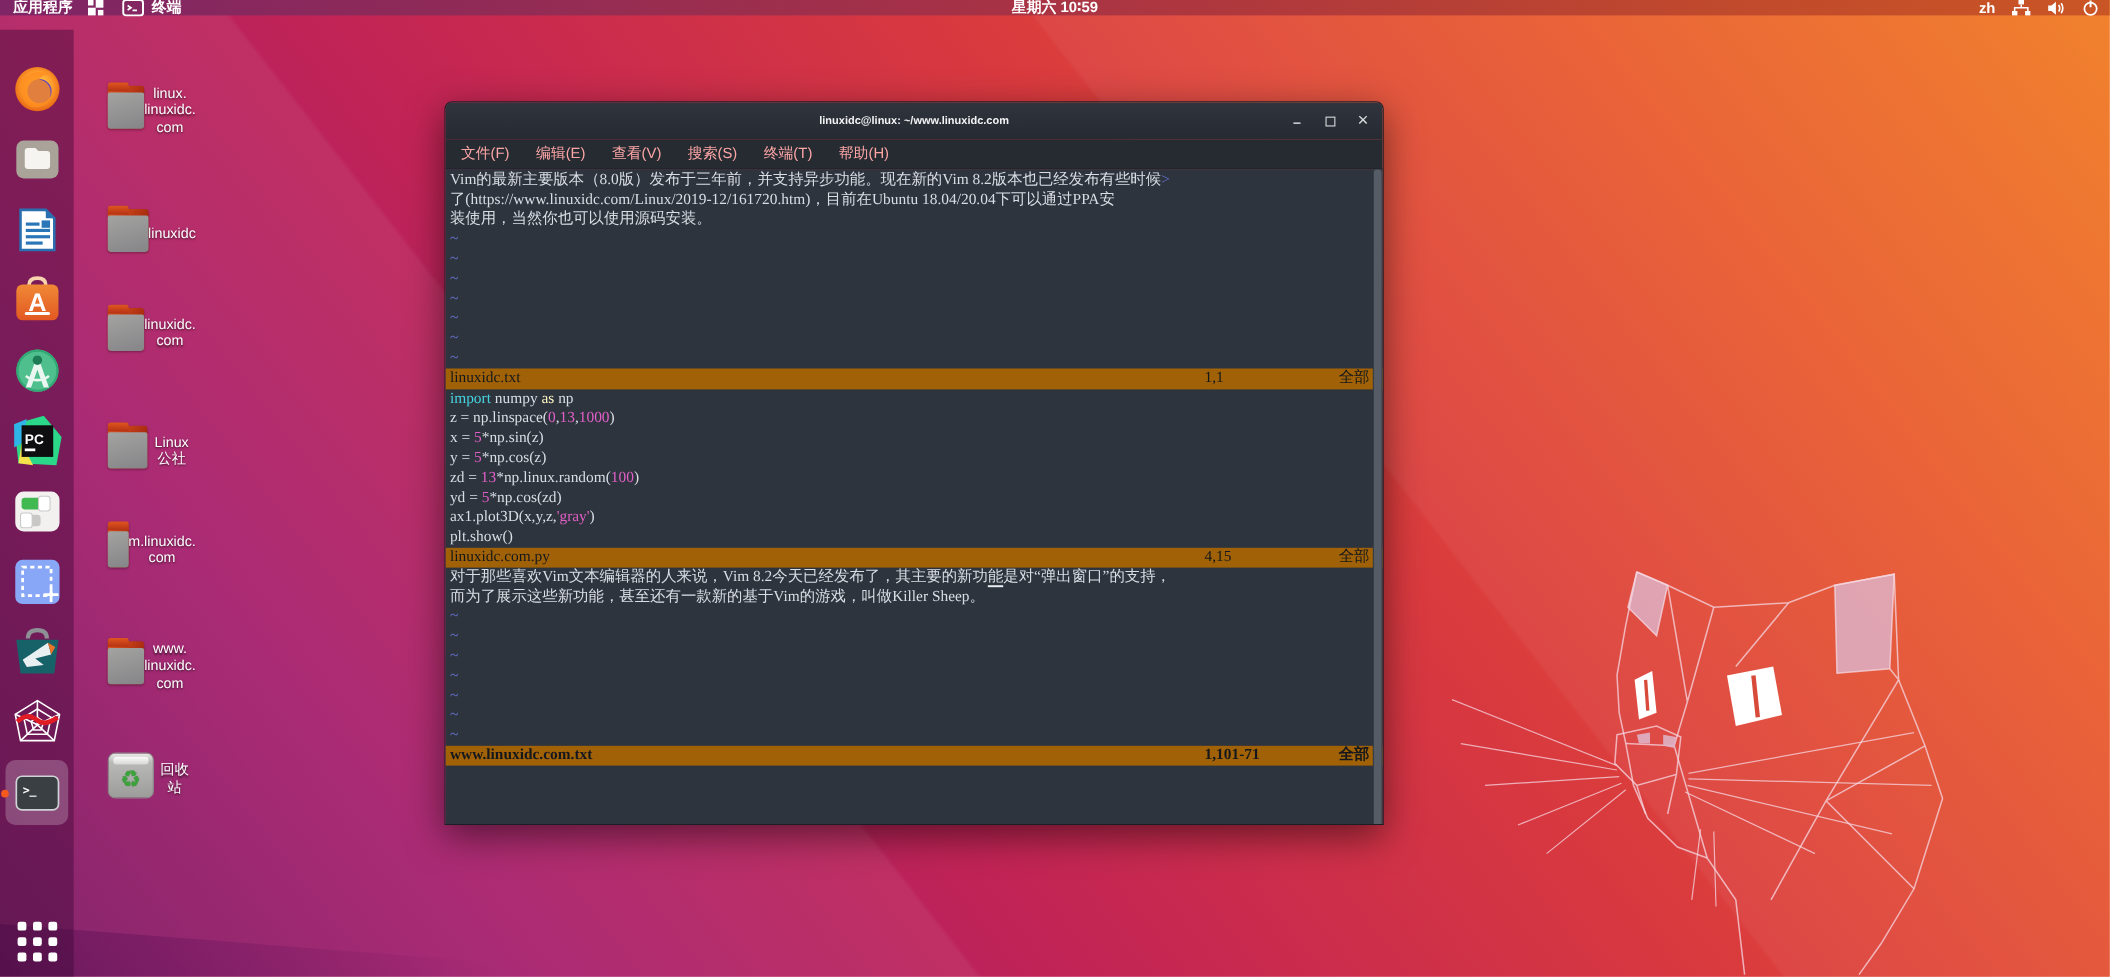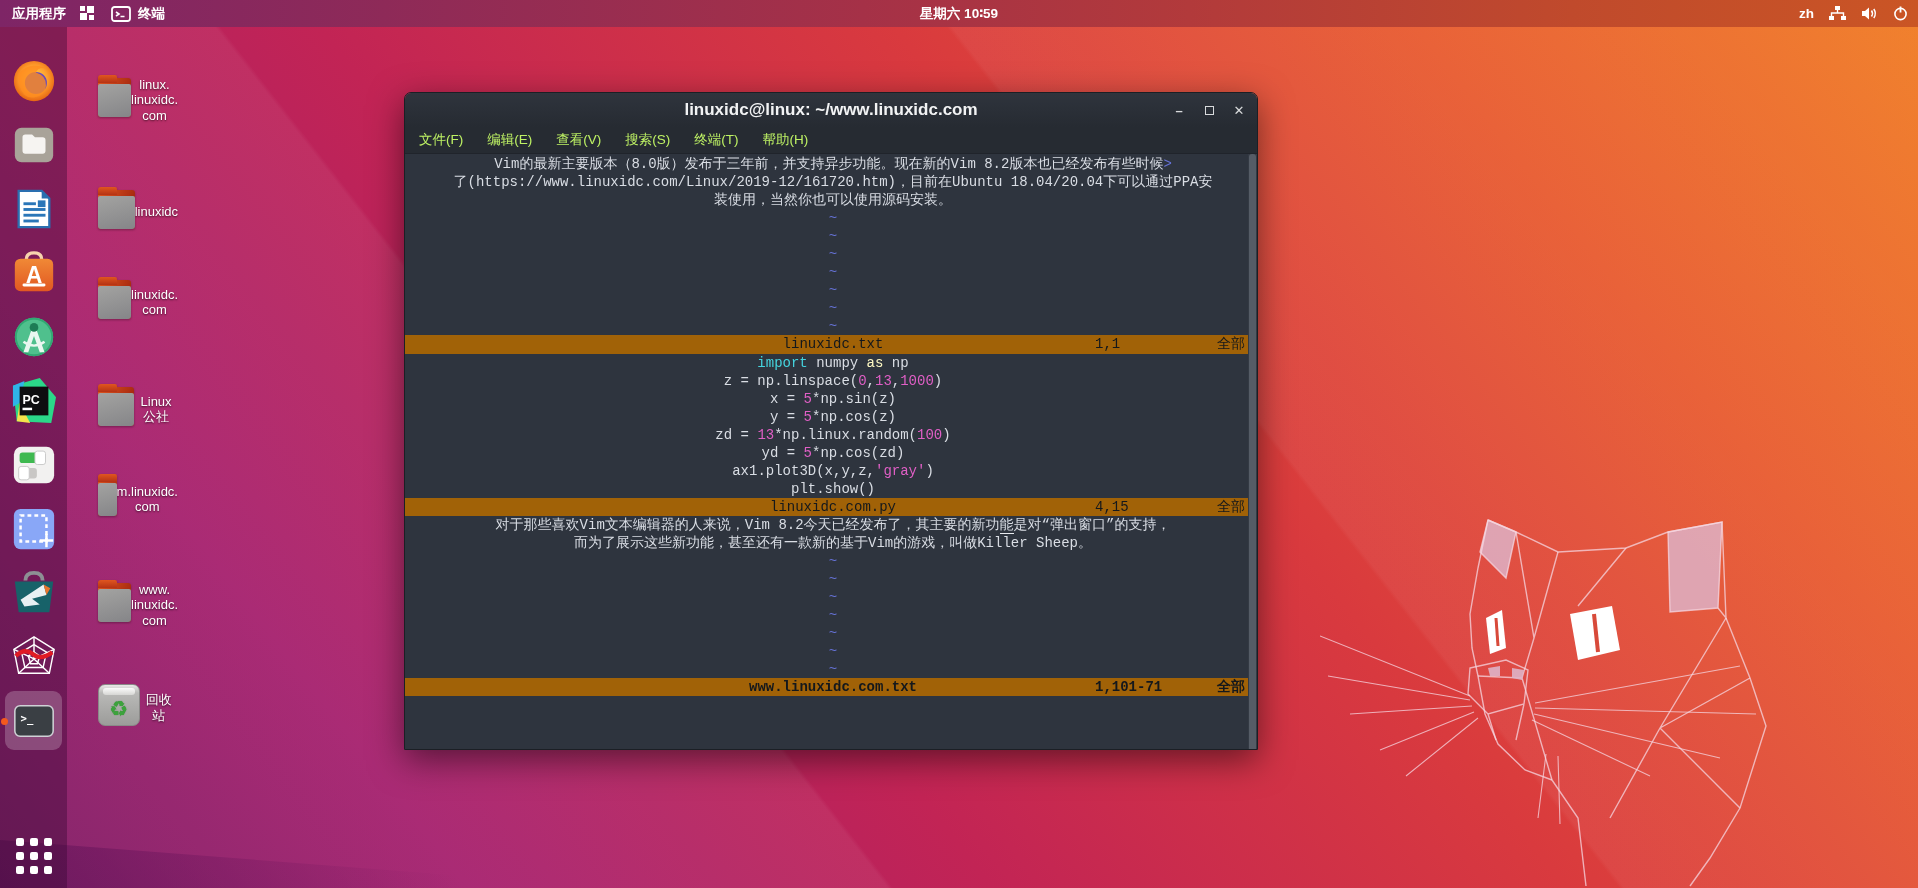--- a/index.html
+++ b/index.html
@@ -9,21 +9,21 @@
     position:relative;
     background:linear-gradient(52deg,#7c1862 0%,#a51e6c 18%,#c22455 38%,#d93a3e 60%,#e85a2e 80%,#f07b22 100%);
   }
   
   .band1 { position:absolute; inset:0; background:linear-gradient(52deg,rgba(255,255,255,0.06) 0 34%,transparent 34.2%); pointer-events:none; }
   .band2 { position:absolute; inset:0; background:linear-gradient(52deg,transparent 0 62%,rgba(255,255,255,0.05) 62.2% 100%); pointer-events:none; }
   .corner-dark { position:absolute; left:0; bottom:0; width:620px; height:60px;
     background:linear-gradient(52deg,rgba(60,0,70,0.35),transparent 70%); clip-path:polygon(0 20%,100% 100%,0 100%); pointer-events:none; }
 
   
-  .topbar { position:absolute; top:0; left:0; right:0; height:27px; z-index:50;
+  .topbar { position:absolute; top:0; left:0; right:0; height:14px; z-index:50;
     background:linear-gradient(90deg,#7e2566 0%,#8e2a58 20%,#a53147 45%,#b23a3b 62%,#c04a2c 82%,#ca5525 100%);
     display:flex; align-items:center; color:#fff; font-size:13.5px; font-weight:700; }
   .topbar .left { display:flex; align-items:center; gap:14px; padding-left:12px; }
   .topbar .center { position:absolute; left:50%; transform:translateX(-50%); }
   .topbar .right { position:absolute; right:10px; display:flex; align-items:center; gap:15px;justify-content:center; }
   .tb-item { display:flex; align-items:center; gap:7px; cursor:default; }
   .tb-icon svg { display:block; }
 
   
   .dock { position:absolute; left:0; top:27px; width:67px; bottom:0; background:rgba(58,8,52,0.42); z-index:40; }
@@ -57,30 +57,30 @@
     background:linear-gradient(180deg,#fbfbfa,#d6d6d4); }
   .trash .recycle { color:#3ca33c; font-size:21px; font-weight:bold; line-height:1; margin-top:6px;
     text-shadow:0 0 1px #2c7d2c; }
 
   
   .window { position:absolute; left:404px; top:92px; width:854px; height:658px; z-index:30;
     border-radius:7px 7px 0 0; box-shadow:0 10px 34px rgba(0,0,0,0.5); overflow:hidden;
     border:1px solid #1b1f25; }
   .titlebar { height:34px; background:linear-gradient(#2f343d,#262b32); position:relative;
     display:flex; align-items:center; justify-content:center; }
-  .title { color:#f2f3f4; font-size:17px; font-weight:700; }
+  .title { color:#f2f3f4; font-size:10px; font-weight:700; }
   .win-controls { position:absolute; right:10px; top:0; height:34px; display:flex; align-items:center; gap:14px; }
   .wc { width:16px; height:16px; display:flex; align-items:center; justify-content:center; color:#d8dadc; font-size:13px; cursor:default; }
   .wc.min { align-items:flex-end; font-weight:700; }
   .wc.max i { width:9px; height:9px; border:1.5px solid #d8dadc; display:block; }
   .menubar { height:27px; background:#262b32; display:flex; align-items:center; gap:24px; padding-left:14px;
     border-bottom:1px solid #20242b; }
-  .menu-item { color:#bef264; font-size:13.5px; }
+  .menu-item { color:#fca5a5; font-size:13.5px; }
   .term-body { position:relative; height:597px; background:#2e343e; padding-top:1px;
-    font-family:Liberation Mono, monospace; font-size:14px;text-align:center; }
+    font-family:Liberation Serif, serif; font-size:14px; }
   .trow { height:18.05px; line-height:18.05px; white-space:pre; padding-left:4px; color:#d9dde4; overflow:hidden; }
   .c-fg { color:#d9dde4; } .c-blue { color:#6672d6; } .c-cyan { color:#45d4df; }
   .c-yellow { color:#fef9c3; } .c-pink { color:#e05fc6; }
   .cursor-u { border-bottom:2px solid #e8ebef; }
   .vstatus { height:18.05px; line-height:18.05px; background:#a16207; color:#14181c; position:relative;
     padding-left:4px; white-space:pre; font-size:14px; }
   .vstatus .pos { position:absolute; left:690px; }
   .vstatus .scroll { position:absolute; right:12px; }
   .vstatus.active { font-weight:700; }
   .term-scrollbar { position:absolute; top:0; right:0; width:9px; height:100%; background:#343a44; }

